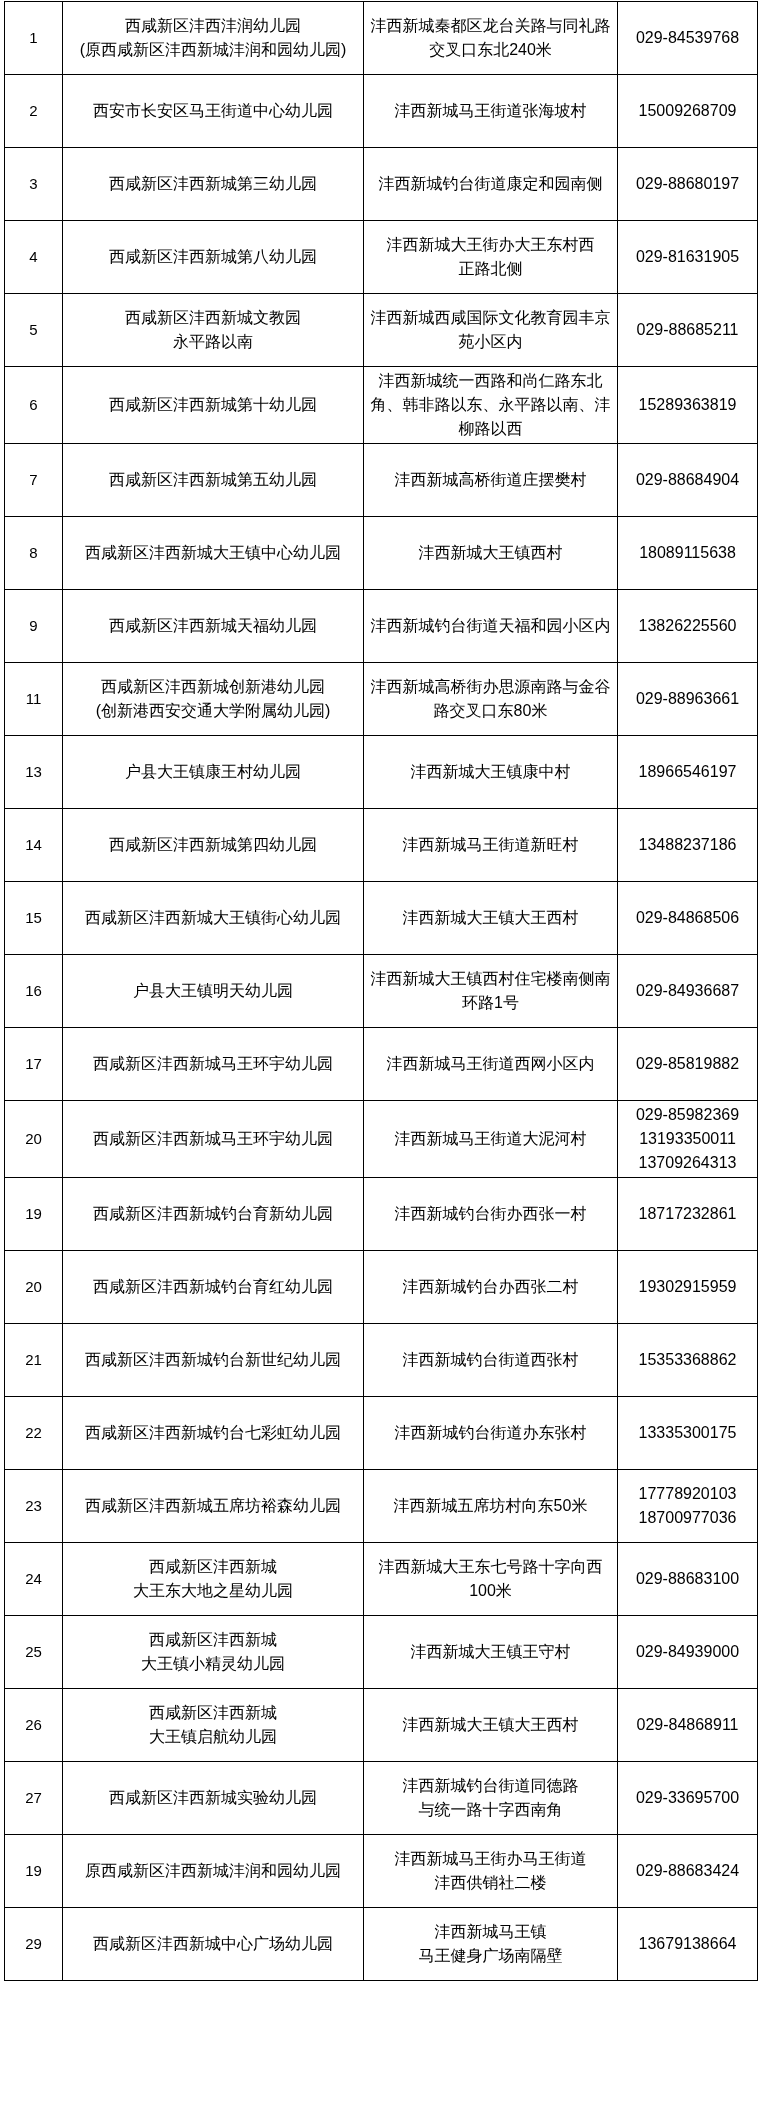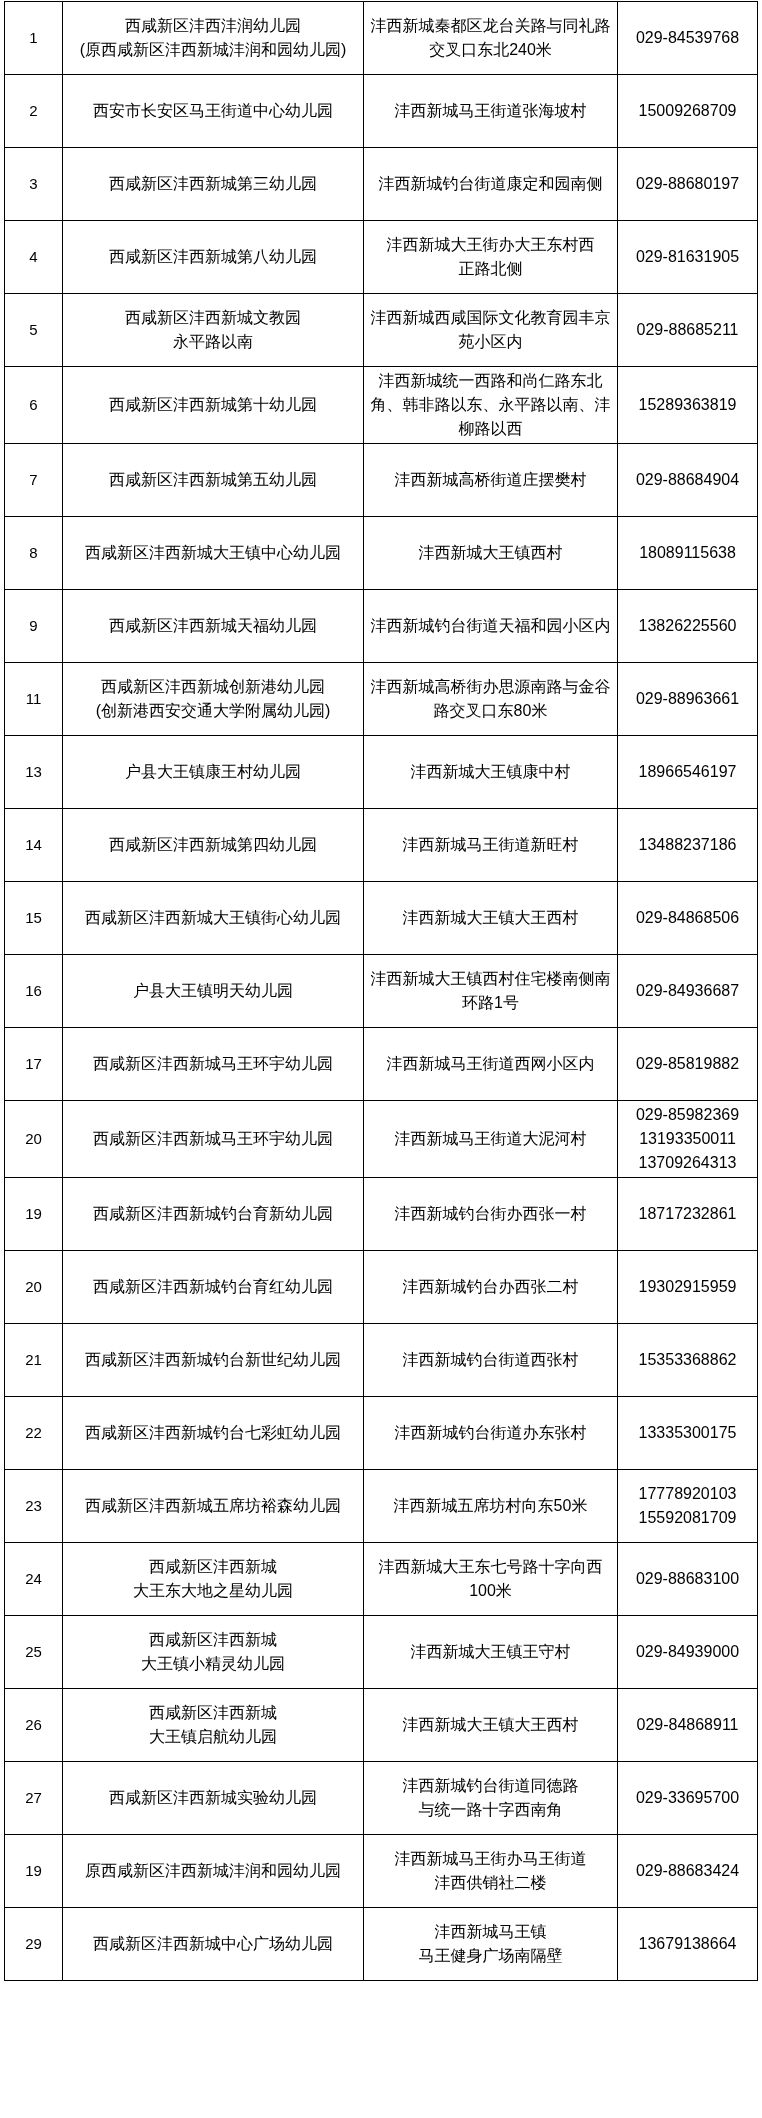--- a/index.html
+++ b/index.html
@@ -200,21 +200,21 @@
     <td class="c-name">西咸新区沣西新城钓台七彩虹幼儿园</td>
     <td class="c-addr">沣西新城钓台街道办东张村</td>
     <td class="c-phone">13335300175</td>
   </tr>
 
   <tr>
     <td class="c-index">23</td>
     <td class="c-name">西咸新区沣西新城五席坊裕森幼儿园</td>
     <td class="c-addr">沣西新城五席坊村向东50米</td>
     <td class="c-phone">17778920103
-15592081709</td>
+18700977036</td>
   </tr>
 
   <tr>
     <td class="c-index">24</td>
     <td class="c-name">西咸新区沣西新城
 大王东大地之星幼儿园</td>
     <td class="c-addr">沣西新城大王东七号路十字向西100米</td>
     <td class="c-phone">029-88683100</td>
   </tr>
 

